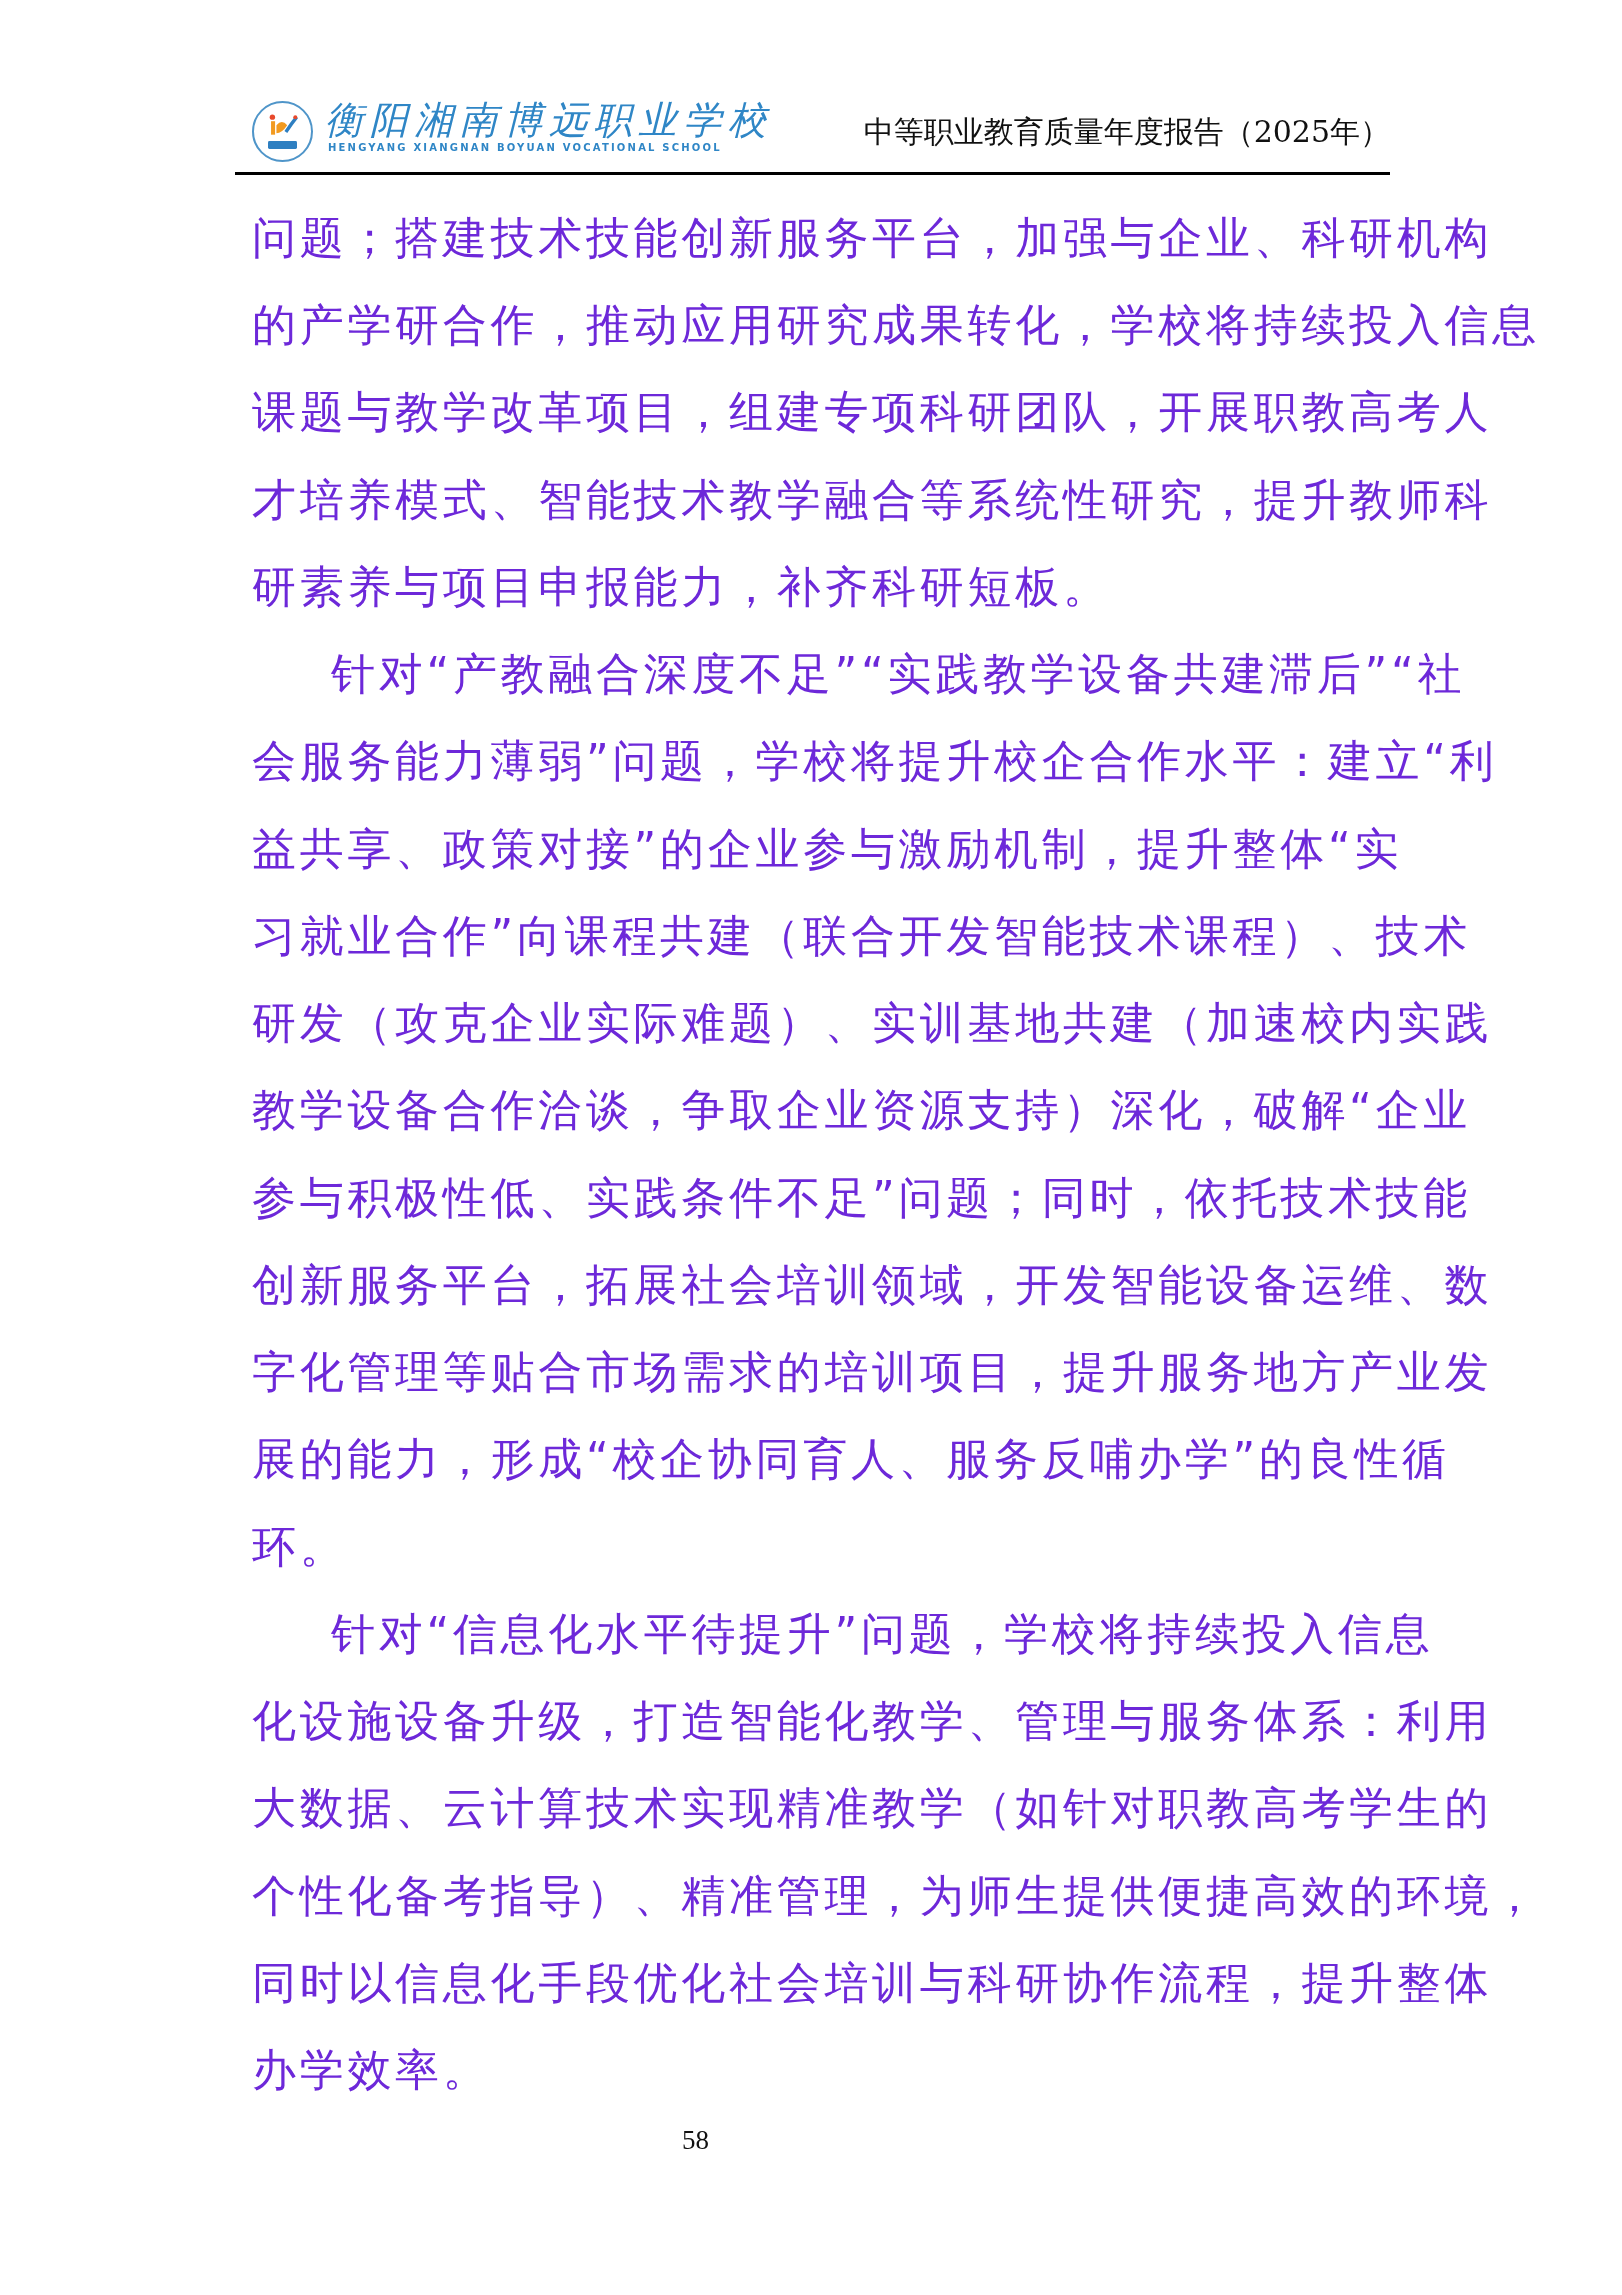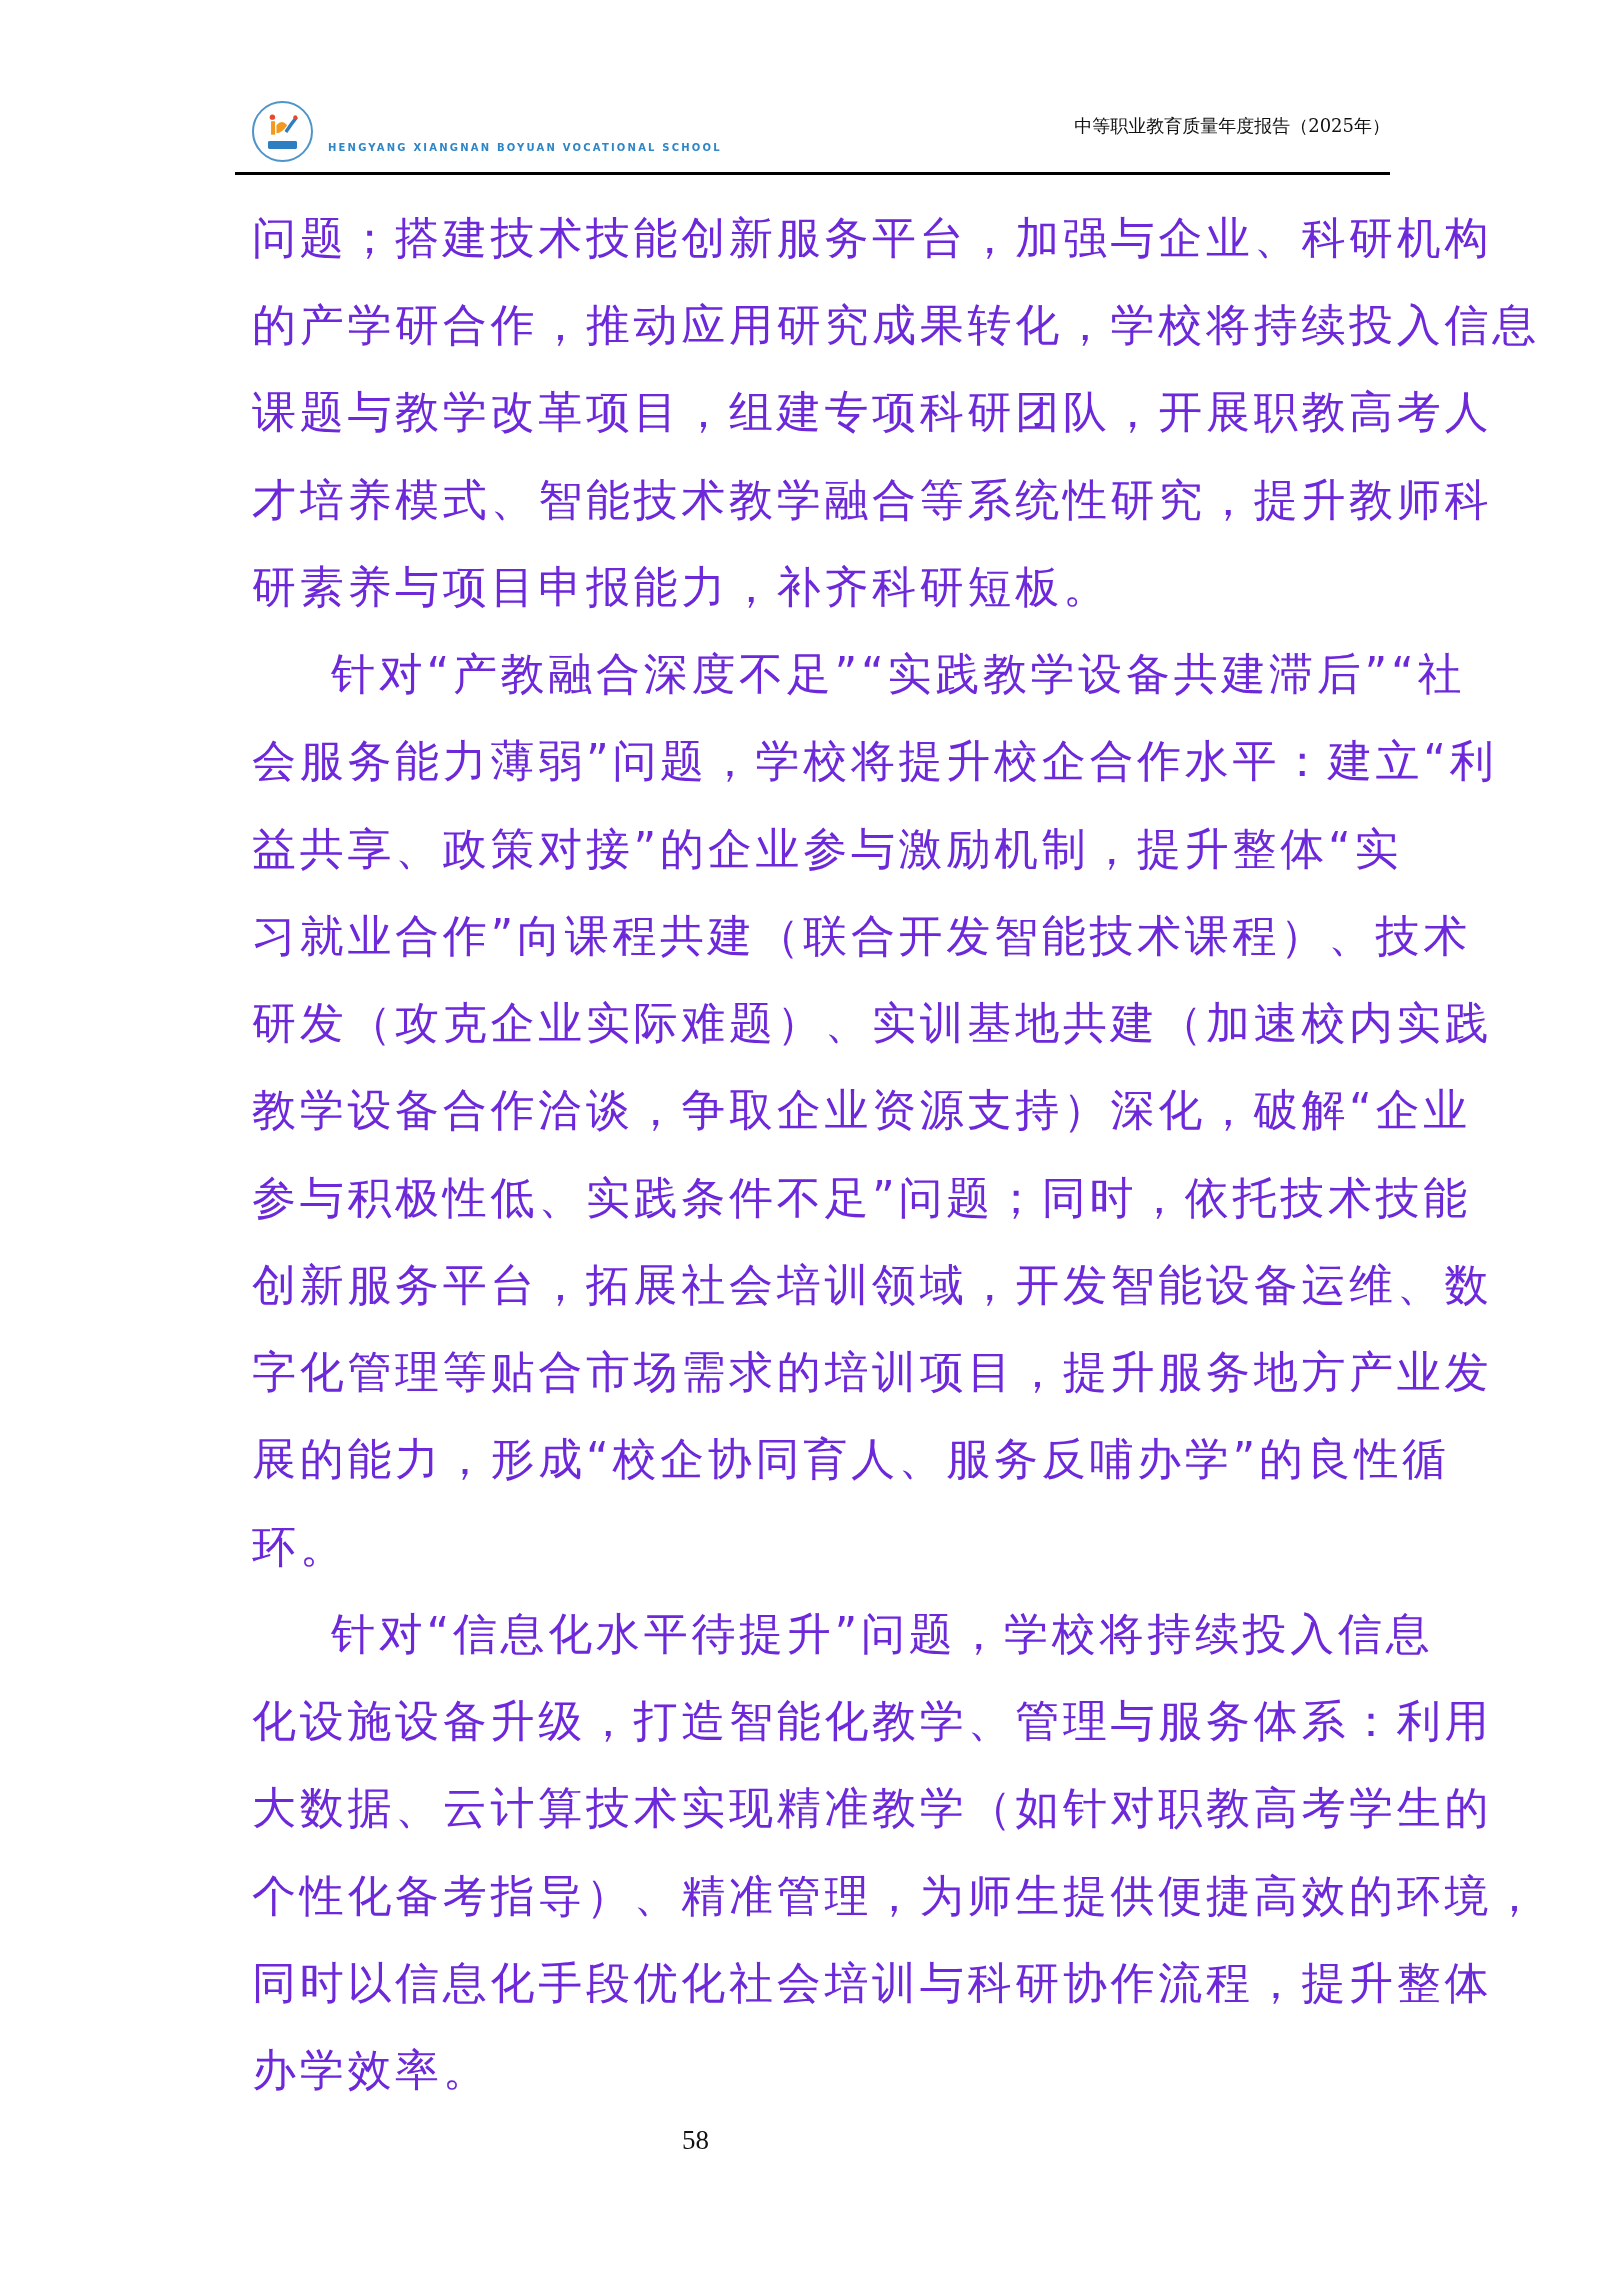--- a/index.html
+++ b/index.html
@@ -8,21 +8,21 @@
   .header { position: absolute; left: 245px; top: 95px; width: 1145px; height: 75px; }
   .logo { position: absolute; left: 6.8px; top: 5.5px; width: 61px; height: 61px; }
   .logo-ring { position: absolute; inset: 0; border: 2px solid #4f95c9; border-radius: 50%; background: #fff; }
   .logo-mark { position: absolute; left: 15px; top: 12.3px; width: 31px; height: 24.5px; }
   .logo-caption { position: absolute; left: 16.4px; top: 40px; width: 29px; height: 8.2px; background: #2e7fc1; border-radius: 1.4px; }
   .school-cn { position: absolute; left: 80px; top: 5.5px; font-family: "DejaVu Serif", serif;
                font-size: 38px; letter-spacing: 6.8px; color: #2f86c6; font-style: italic; white-space: nowrap; line-height: 1; }
   .school-en { position: absolute; left: 83px; top: 48px; font-family: "DejaVu Sans", sans-serif; font-weight: bold;
                font-size: 10px; letter-spacing: 2.2px; color: #2f86c6; white-space: nowrap; line-height: 1; }
   .report-title { position: absolute; right: 0; top: 22px; font-family: "DejaVu Serif", "Liberation Serif", serif;
-                  font-size: 18px; color: #111; white-space: nowrap; line-height: 1; }
+                  font-size: 30px; color: #111; white-space: nowrap; line-height: 1; }
   .header-rule { position: absolute; left: 235px; top: 172px; width: 1155px; height: 3.4px; background: #000; }
   .body-text { position: absolute; left: 252px; top: 204px; width: 1131px; }
   .line { position: absolute; left: 0; height: 68px; white-space: nowrap;
           font-family: "DejaVu Sans", sans-serif; font-size: 44px; line-height: 68px;
           color: #6d28d9; letter-spacing: 3.7px; }
   .line.indent { left: 79px; }
   .page-number { position: absolute; left: 0; width: 1391px; top: 2125px; text-align: center;
                  font-family: "Liberation Serif", "DejaVu Serif", serif; font-size: 27px; color: #111; }
 </style>
 </head>
@@ -33,20 +33,21 @@
     <div class="logo-ring"></div>
     <svg class="logo-mark" viewBox="0 0 46 36">
       <circle cx="8" cy="6" r="4" fill="#e8492b"></circle>
       <path d="M6 12 L12 12 L12 32 L6 32 Z" fill="#f29a1f"></path>
       <path d="M14 18 Q22 8 30 18 Q22 30 14 30 Z" fill="#f29a1f"></path>
       <path d="M28 28 Q36 16 44 6" stroke="#2e7fc1" stroke-width="5" fill="none"></path>
       <circle cx="42" cy="6" r="3" fill="#e8492b"></circle>
     </svg>
     <div class="logo-caption"></div>
   </div>
+  <div class="school-cn">衡阳湘南博远职业学校</div>
   <div class="school-en">HENGYANG XIANGNAN BOYUAN VOCATIONAL SCHOOL</div>
   <div class="report-title">中等职业教育质量年度报告（2025年）</div>
 </div>
 <div class="header-rule"></div>
 
 <div class="body-text">
   <div class="line" style="top:0px">问题；搭建技术技能创新服务平台，加强与企业、科研机构</div>
   <div class="line" style="top:87px">的产学研合作，推动应用研究成果转化，学校将持续投入信息</div>
   <div class="line" style="top:174px">课题与教学改革项目，组建专项科研团队，开展职教高考人</div>
   <div class="line" style="top:262px">才培养模式、智能技术教学融合等系统性研究，提升教师科</div>

